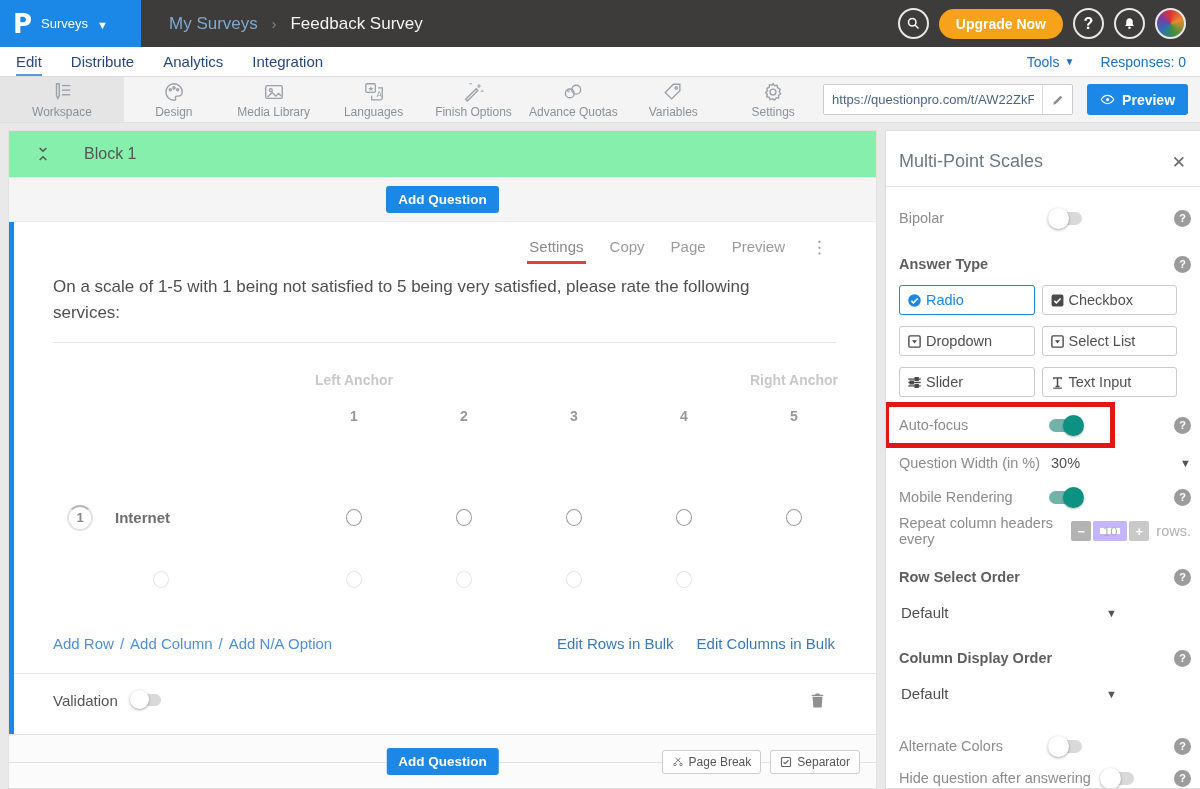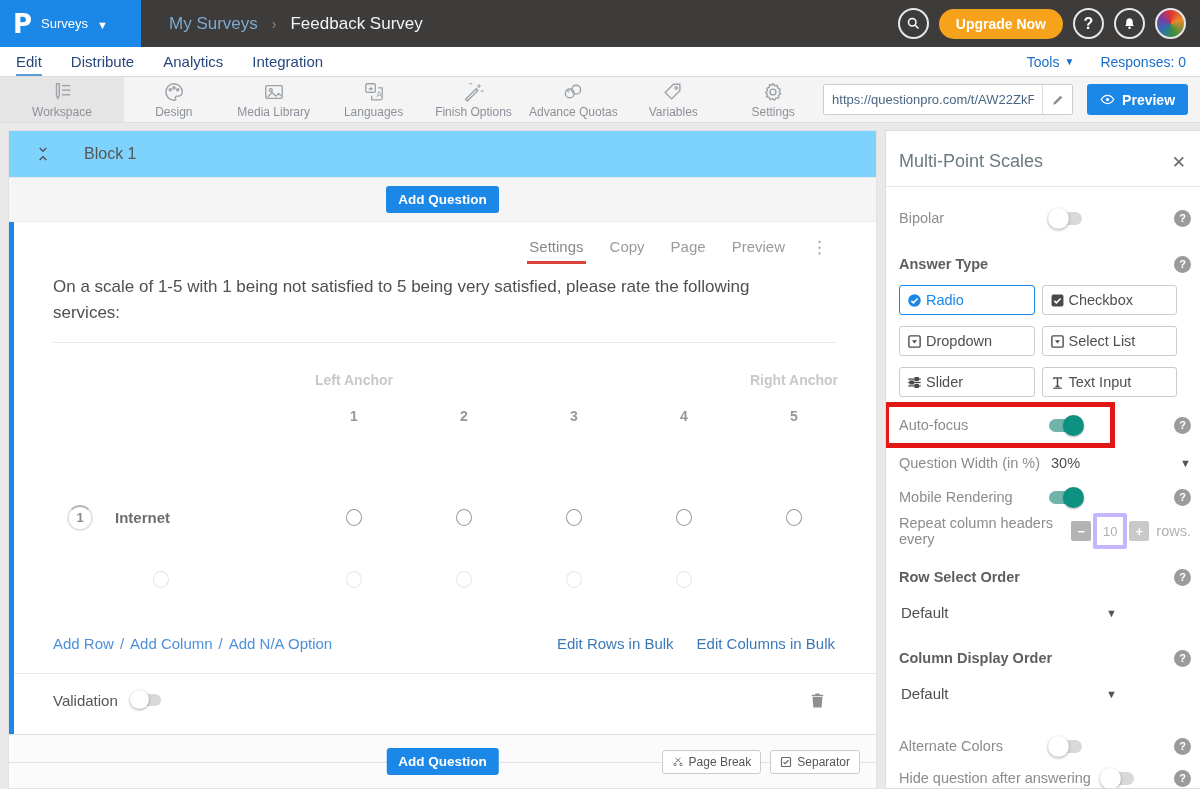--- a/index.html
+++ b/index.html
@@ -40,21 +40,21 @@
   .url-wrap { margin-left:auto; display:flex; align-items:center; }
   .url-box { display:flex; align-items:center; height:31px; background:#fff; border:1px solid #ccc; border-radius:2px; }
   .url-input { border:none; outline:none; width:218px; height:29px; padding:0 8px; font-size:13px; color:#4a6583; font-family:"Liberation Sans",sans-serif; }
   .url-edit { width:30px; height:29px; border-left:1px solid #ddd; display:flex; align-items:center; justify-content:center; cursor:pointer; }
   .preview-btn { margin:0 12px 0 14px; background:#1b87e6; border:none; border-radius:3px; color:#fff; font-size:14px; font-weight:bold; height:31px; padding:0 13px; display:flex; align-items:center; gap:7px; cursor:pointer; }
 
   
   .content { display:flex; padding:7px 0 0 8px; gap:8px; height:666px; }
   .editor { width:869px; height:659px; background:#fff; border:1px solid #e2e2e2; display:flex; flex-direction:column; }
 
-  .block-header { height:47px; background:#7dd3fc; border-bottom:1px solid #e8e8e8; display:flex; align-items:center; padding-left:26px; gap:33px; }
+  .block-header { height:47px; background:#86efac; border-bottom:1px solid #e8e8e8; display:flex; align-items:center; padding-left:26px; gap:33px; }
   .collapse-icon { cursor:pointer; display:flex; }
   .block-title { font-size:16px; color:#555; }
   .addq-strip { height:44px; background:#f5f5f5; border-bottom:1px solid #ececec; display:flex; align-items:center; justify-content:center; }
   .btn-primary { background:#1b87e6; color:#fff; border:none; border-radius:3px; font-size:13.5px; font-weight:bold; padding:6px 12px; cursor:pointer; }
 
   .question-card { flex:1; background:#fff; border-left:5px solid #1b87e6; overflow:hidden; position:relative; }
   .q-tabs { display:flex; justify-content:flex-end; align-items:center; gap:26px; padding:15px 48px 0 0; font-size:15px; color:#9b9b9b; }
   .q-tab { cursor:pointer; position:relative; padding-bottom:9px; }
   .q-tab.active { color:#8a8a8a; }
   .q-tab.active::after { content:""; position:absolute; left:-2px; right:-2px; bottom:0; height:3px; background:#d9453c; }
@@ -120,21 +120,21 @@
   .at-btn.selected { border-color:#1b87e6; color:#1b87e6; }
   .af-wrap { position:relative; margin-top:7px; }
   .autofocus-row { height:42px; }
   .red-highlight { position:absolute; left:-2px; top:-2px; width:231px; height:46px; border:5px solid #e31515; pointer-events:none; z-index:2; }
   .p-value { color:#4f4f4f; }
   .sel-caret { margin-left:auto; color:#555; font-size:11px; cursor:pointer; }
   .stepper { display:flex; align-items:center; gap:2px; margin-left:6px; }
   .step-btn { width:20px; height:20px; border:none; border-radius:2px; color:#fff; font-size:13px; font-weight:bold; display:flex; align-items:center; justify-content:center; cursor:pointer; }
   .step-minus { background:#b3b3b3; }
   .step-plus { background:#c9c9c9; }
-  .step-value { width:34px; height:36px; border:4px solid #c4b5fd; border-radius:2px; color:#b0b0b0; font-size:13px; display:flex; align-items:center; justify-content:center; background:#fff; }
+  .step-value { width:34px; height:20px; border:7px solid #c4b5fd; border-radius:2px; color:#b0b0b0; font-size:13px; display:flex; align-items:center; justify-content:center; background:#fff; }
   .rows-suffix { color:#b0b0b0; margin-left:7px; }
   .select-row { display:flex; align-items:center; margin:16px 9px 0 15px; width:216px; color:#4f4f4f; font-size:15px; cursor:pointer; }
 </style>
 </head>
 <body>
 
 <div class="app">
 
   <div class="topbar">
     <div class="brand">

